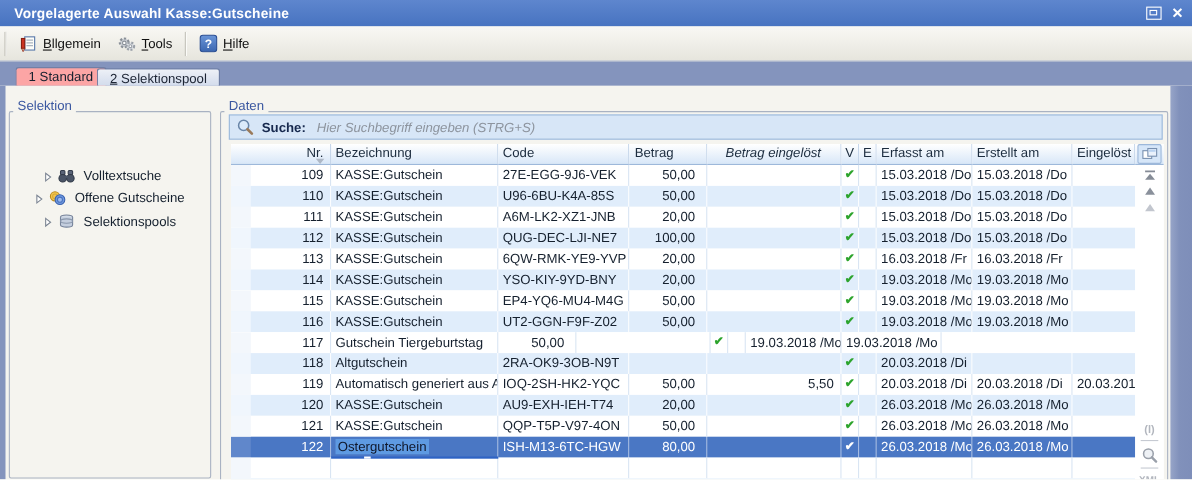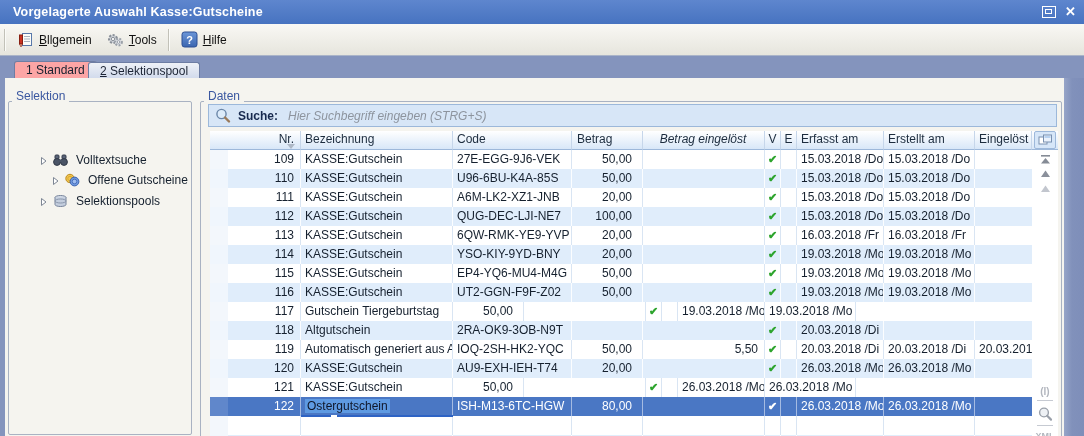--- a/index.html
+++ b/index.html
@@ -185,21 +185,21 @@
         <rect x="3" y="2" width="4" height="4" rx="1" fill="#5a6478" stroke="#343c4c"></rect>
         <rect x="10" y="2" width="4" height="4" rx="1" fill="#5a6478" stroke="#343c4c"></rect>
         <circle cx="5" cy="9" r="3.4" fill="#4a5466" stroke="#323a48"></circle>
         <circle cx="12" cy="9" r="3.4" fill="#4a5466" stroke="#323a48"></circle>
         <rect x="7" y="6.5" width="3" height="2.5" fill="#4a5466"></rect>
       </svg>
       <span class="tlabel">Volltextsuche</span>
     </div>
 
 
-    <div class="titem" style="left:40px;top:67px;">
+    <div class="titem" style="left:20px;top:67px;">
       <span class="exp">
         <svg width="10" height="10">
             <polygon points="3.5,1.5 8,5 3.5,8.5" fill="#fff" stroke="#7d8694"></polygon>
           </svg>
       </span>
       <svg width="17" height="14">
         <circle cx="6" cy="5.5" r="4.2" fill="#f2c64e" stroke="#bb8a1f"></circle>
         <circle cx="6" cy="5.5" r="2.2" fill="none" stroke="#d9a937"></circle>
         <circle cx="10.5" cy="8.5" r="4.4" fill="#6f9ae0" stroke="#3a62b0"></circle>
         <circle cx="10.5" cy="8.5" r="2.3" fill="#9dbcee" stroke="#4a72c0"></circle>
@@ -404,20 +404,21 @@
           <div class="gcell c-betrag_e"></div>
           <div class="gcell c-v chk">✔</div>
           <div class="gcell c-e chk"></div>
           <div class="gcell c-erfasst">26.03.2018 /Mo</div>
           <div class="gcell c-erstellt">26.03.2018 /Mo</div>
           <div class="gcell c-eingel"></div>
         </div>
         <div class="grow">
           <div class="gcell c-nr">121<i class="ind"></i></div>
           <div class="gcell c-bez">KASSE:Gutschein</div>
+          <div class="gcell c-code">QQP-T5P-V97-4ON</div>
           <div class="gcell c-betrag">50,00</div>
           <div class="gcell c-betrag_e"></div>
           <div class="gcell c-v chk">✔</div>
           <div class="gcell c-e chk"></div>
           <div class="gcell c-erfasst">26.03.2018 /Mo</div>
           <div class="gcell c-erstellt">26.03.2018 /Mo</div>
           <div class="gcell c-eingel"></div>
         </div>
         <div class="grow sel">
           <div class="gcell c-nr">122<i class="ind"></i></div>

